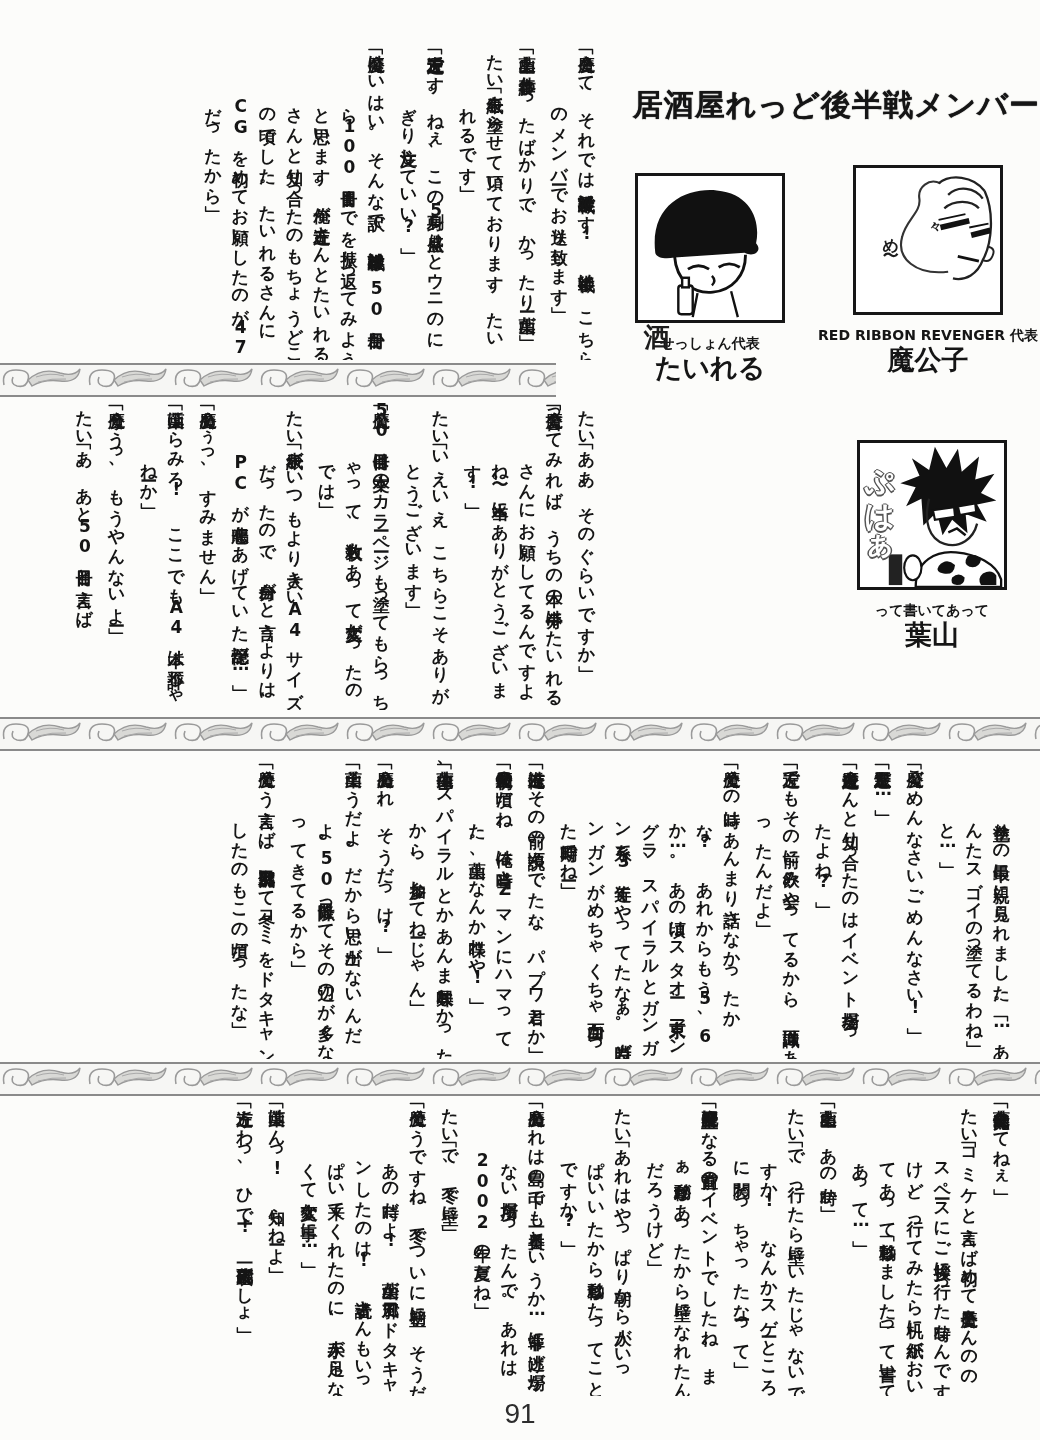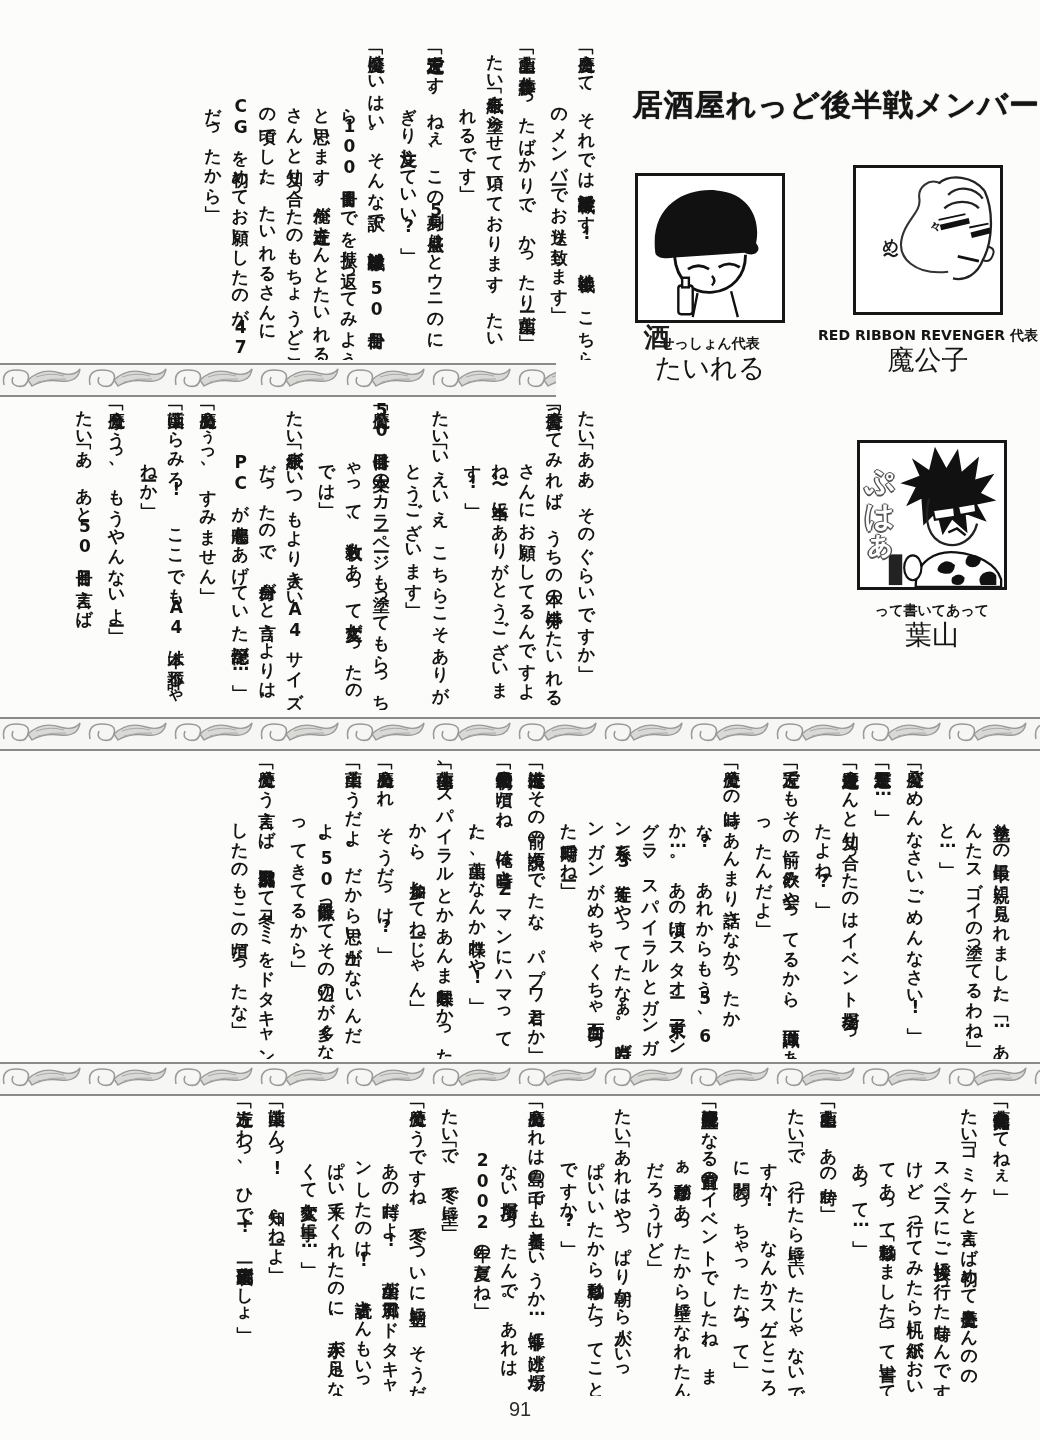--- a/index.html
+++ b/index.html
@@ -37,24 +37,24 @@
   .pbox svg{ position:absolute; left:0; top:0; }
   .doodle{
     position:absolute; writing-mode:vertical-rl; text-orientation:upright;
     font-weight:bold; line-height:1.05; color:#1c1c1c;
   }
   .doodle.outline{
     color:#fff;
     text-shadow:-1.5px 0 #555,1.5px 0 #555,0 -1.5px #555,0 1.5px #555;
   }
   .cap-role{ margin-top:12px; font-size:14px; font-weight:900; white-space:nowrap; }
-  .cap-name{ font-size:27px; font-weight:400; line-height:1.1; white-space:nowrap; }
+  .cap-name{ font-size:27px; font-weight:700; line-height:1.1; white-space:nowrap; }
   .page-number{
     position:absolute; top:1398px; left:0; width:100%; text-align:center;
-    font-size:20px; color:#2d2d2d; font-family:"Liberation Sans",sans-serif;
+    font-size:28px; color:#2d2d2d; font-family:"Liberation Sans",sans-serif;
   }
 </style>
 </head>
 <body>
 
 <div class="page">
 
   <div class="vtext" style="left:25px; top:42px; width:575px; height:318px;">
       <div class="line"><span>魔公</span><span>「さて、それでは対談後半戦です!　後半戦は、こちらのメンバーでお送り致します」</span></div>
       <div class="line"><span>葉山</span><span>「あー仕事終わったばかりで、かったりー葉山だ」</span></div>

